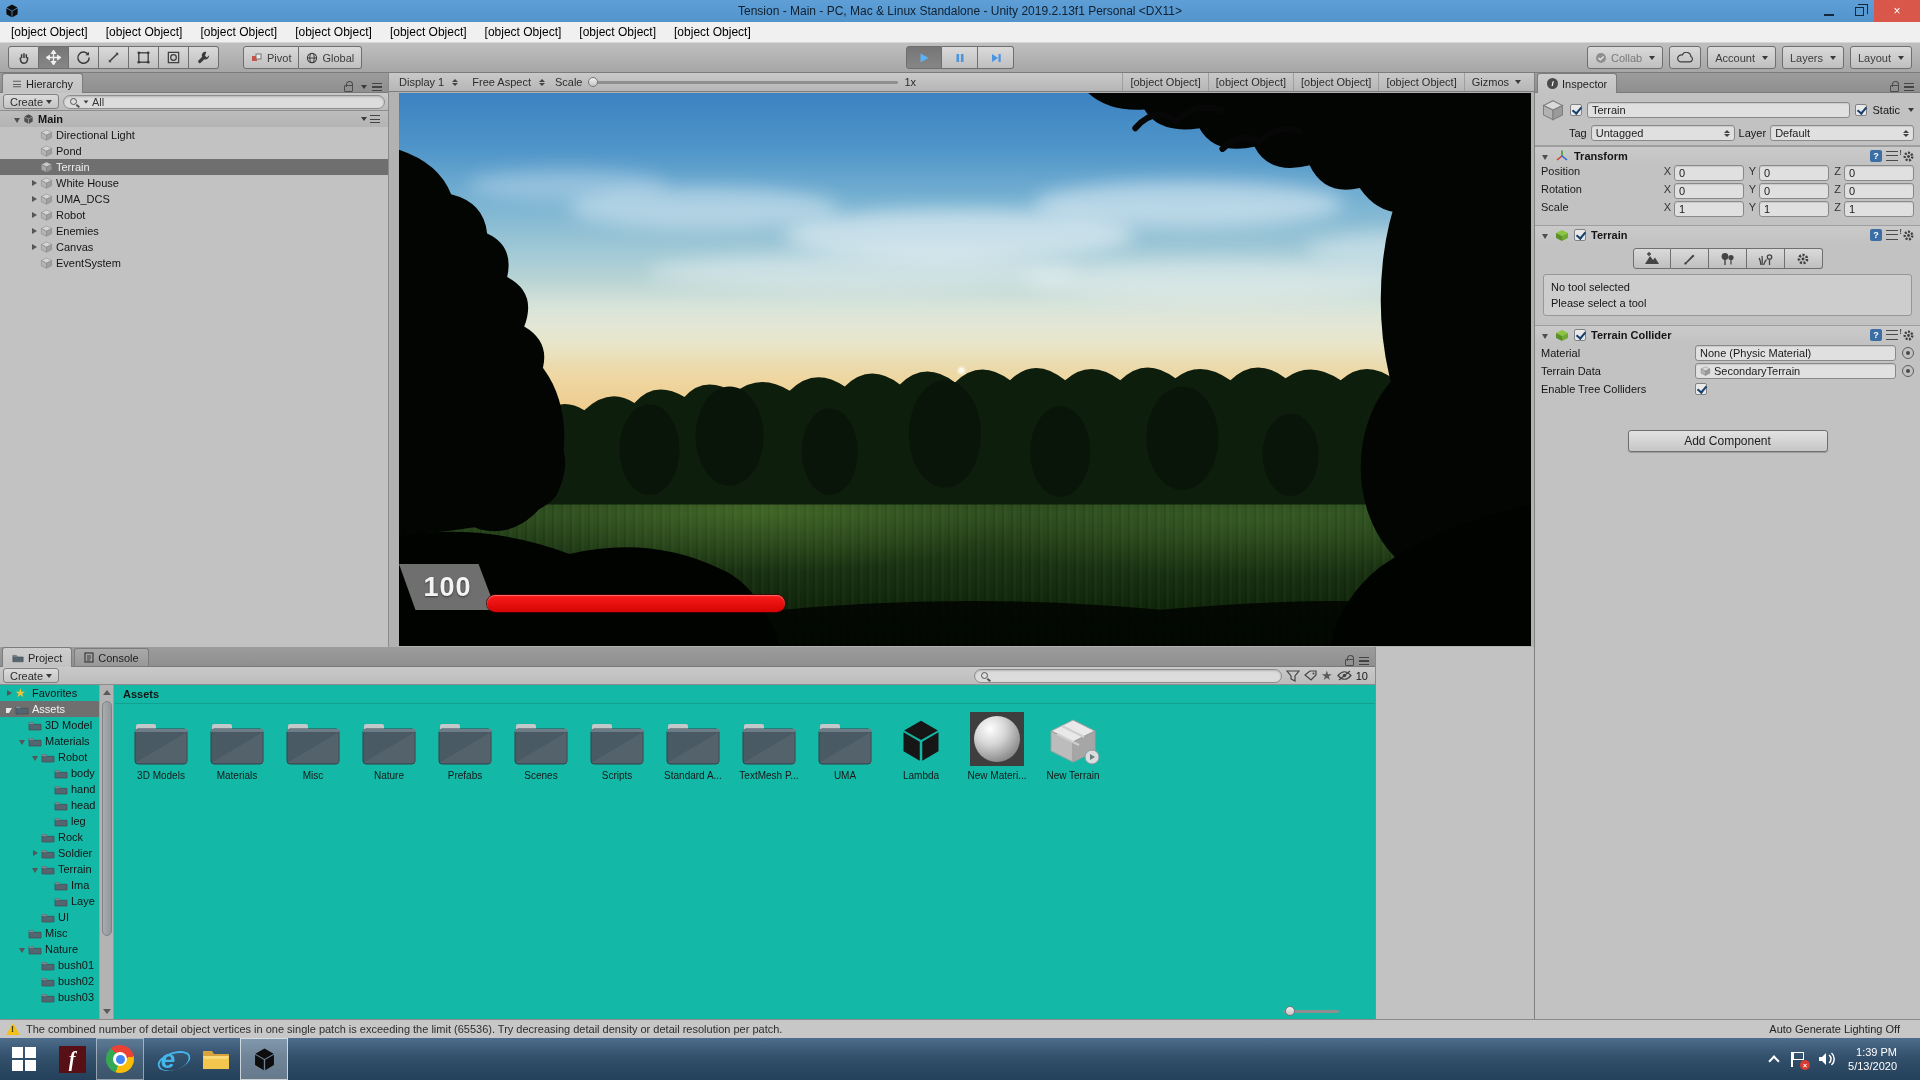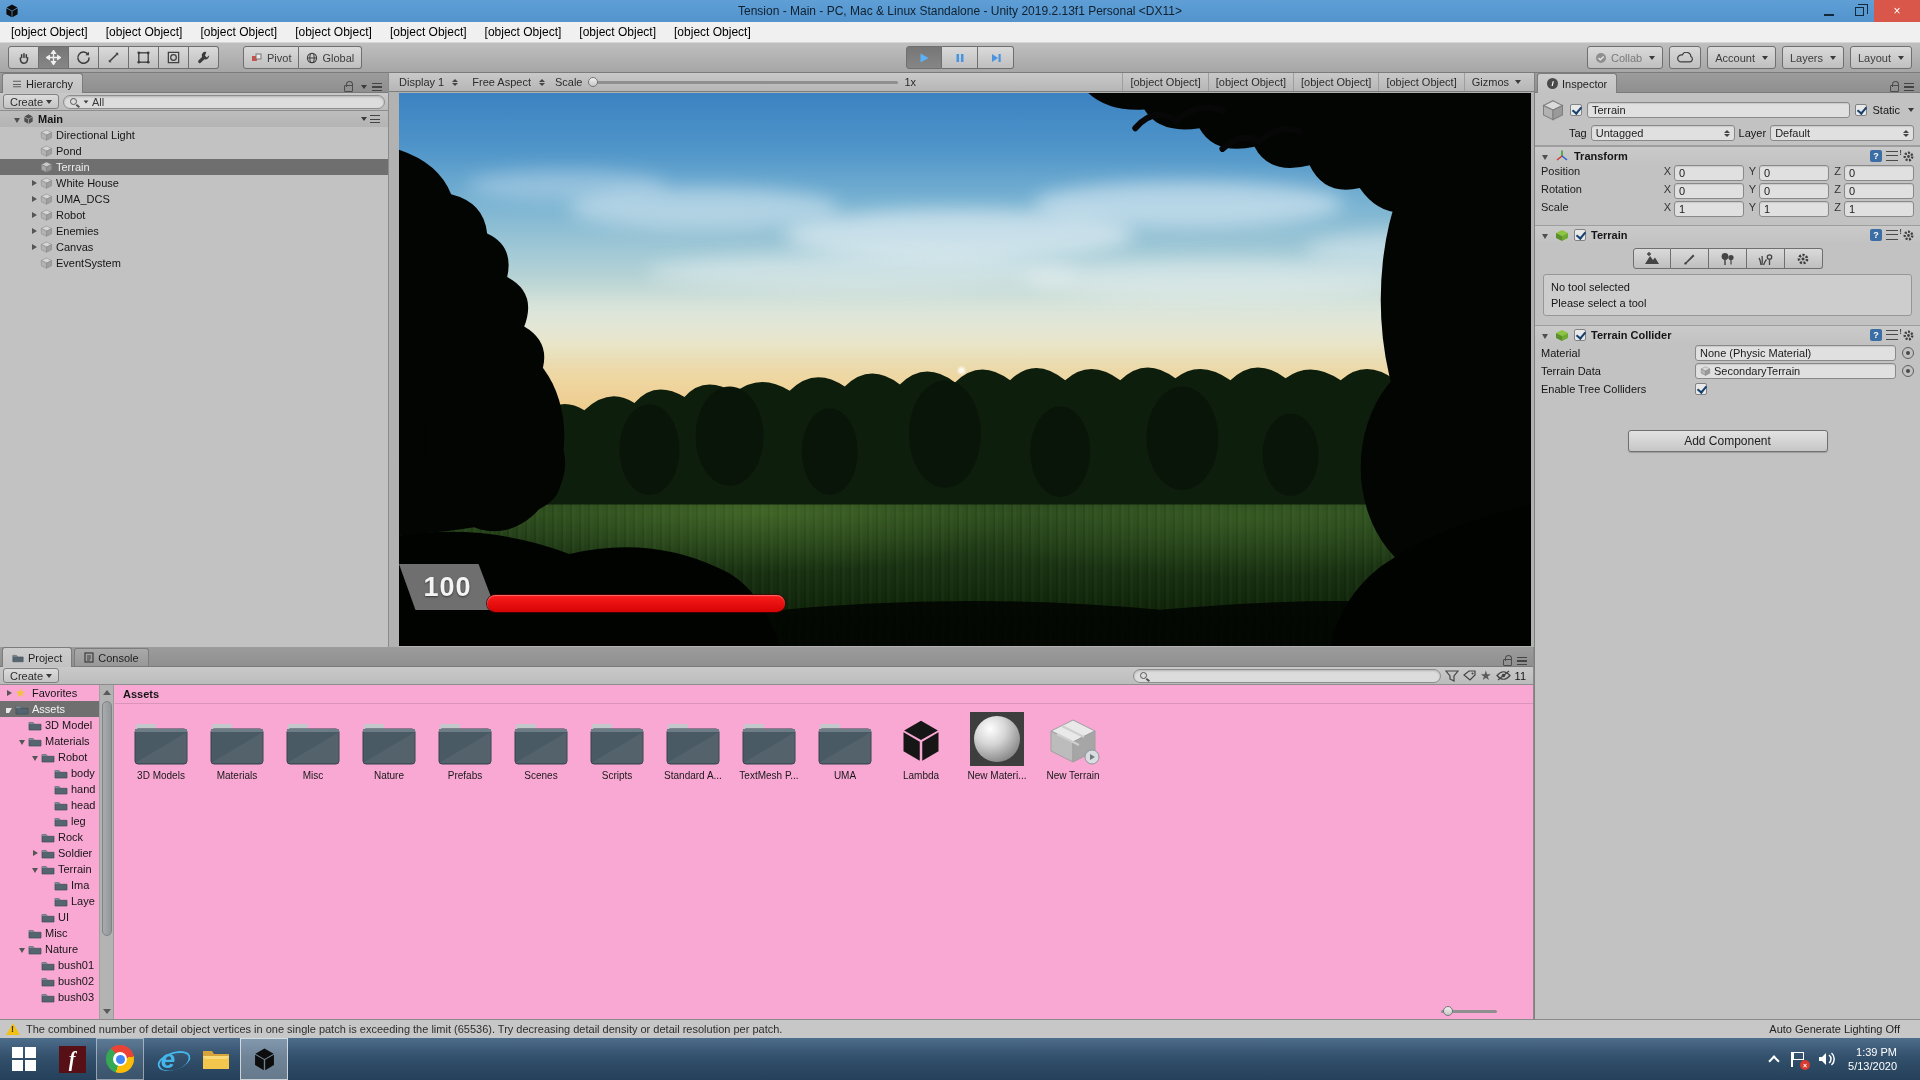--- a/index.html
+++ b/index.html
@@ -114,21 +114,21 @@
   .msgbox{margin:5px 8px 9px 8px;background:#cdcdcd;border:1px solid #979797;border-radius:3px;padding:4px 7px;line-height:16px}
   .prow{display:flex;align-items:center;height:18px;padding:0 6px;gap:4px}
   .plabel{width:150px;flex:none}
   .objfield{flex:1;min-width:0;gap:3px}
   .picker{width:12px;height:12px;border-radius:50%;border:1px solid #5e5e5e;display:flex;align-items:center;justify-content:center;flex:none;margin-left:2px}
   .picker::after{content:"";width:4px;height:4px;border-radius:50%;background:#494949}
   .addc-wrap{display:flex;justify-content:center;margin-top:32px}
   .addc{width:200px;height:22px;background:linear-gradient(#e2e2e2,#c6c6c6);border:1px solid #707070;border-radius:3px;display:flex;align-items:center;justify-content:center;font-size:12px;color:#222;box-shadow:0 1px 1px rgba(0,0,0,.2)}
 
   
-  #project{position:absolute;left:0;top:647px;width:1534px;height:372px;background:#f9a8d4;border-right:1px solid #8a8a8a}
+  #project{position:absolute;left:0;top:647px;width:1376px;height:372px;background:#14b8a6;border-right:1px solid #8a8a8a}
   #proj-body{position:absolute;left:0;top:38px;right:0;bottom:0}
   #proj-tree{position:absolute;left:0;top:0;width:100px;bottom:0;overflow:hidden;border-right:1px solid #a0a0a0}
   .p-row{height:16px;display:flex;align-items:center;white-space:nowrap;overflow:hidden}
   .p-row[data-depth="0"]{padding-left:3px}
   .p-row[data-depth="1"]{padding-left:16px}
   .p-row[data-depth="2"]{padding-left:29px}
   .p-row[data-depth="3"]{padding-left:42px}
   .p-row[data-bold="true"]{font-weight:normal}
   .p-row[data-sel="true"]{background:#6f6f6f;color:#f2f2f2}
   .p-row[data-sel="true"] > .tw::before{border-top-color:#e8e8e8;border-left-color:#e8e8e8}
@@ -830,21 +830,21 @@
     <svg width="13" height="12" viewBox="0 0 13 12">
         <path d="M1 5 L6 1 h6 v4 L7 10 Z" fill="none" stroke="#444" stroke-width="1.2"></path>
         <circle cx="9.5" cy="3.5" r="1" fill="#444"></circle>
       </svg>
     <span class="ic-star" style="font-size:13px;color:#5a5a5a"></span>
     <svg width="15" height="11" viewBox="0 0 15 11">
         <path d="M1 5.5 Q7.5 -2 14 5.5 Q7.5 13 1 5.5 Z" fill="none" stroke="#444" stroke-width="1.2"></path>
         <circle cx="7.5" cy="5.5" r="1.8" fill="#444"></circle>
         <path d="M2 10 L13 1" stroke="#444" stroke-width="1.2"></path>
       </svg>
-    <span style="margin-right:4px">11</span>
+    <span style="margin-right:4px">10</span>
   </div>
 
   <div id="proj-body">
     <div id="proj-tree">
 
         <div class="p-row" data-depth="0" data-arrow="col" data-icon="star" data-bold="true">
           <span class="tw"></span>
           <span class="ic">
             <span class="ic-star"></span>
           </span>

